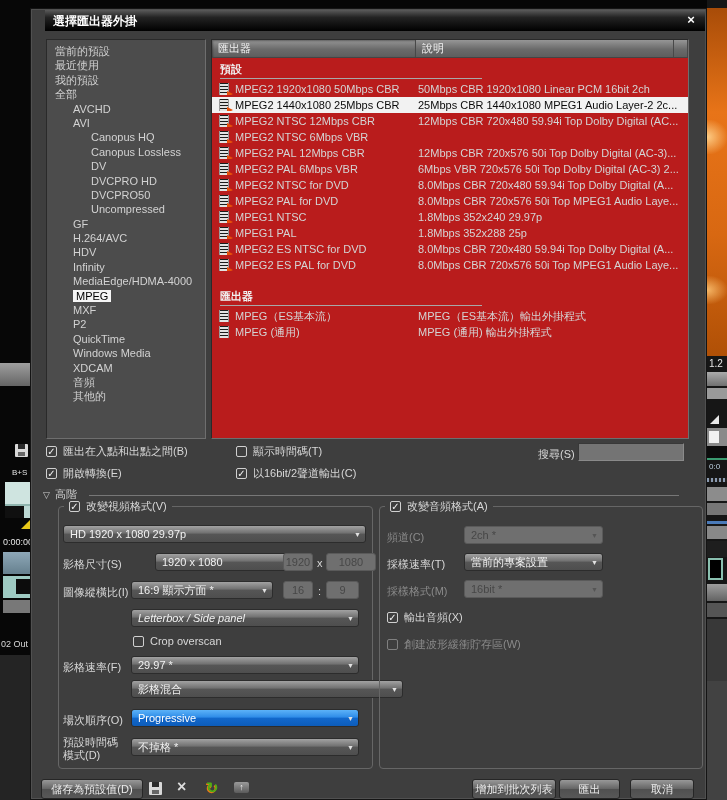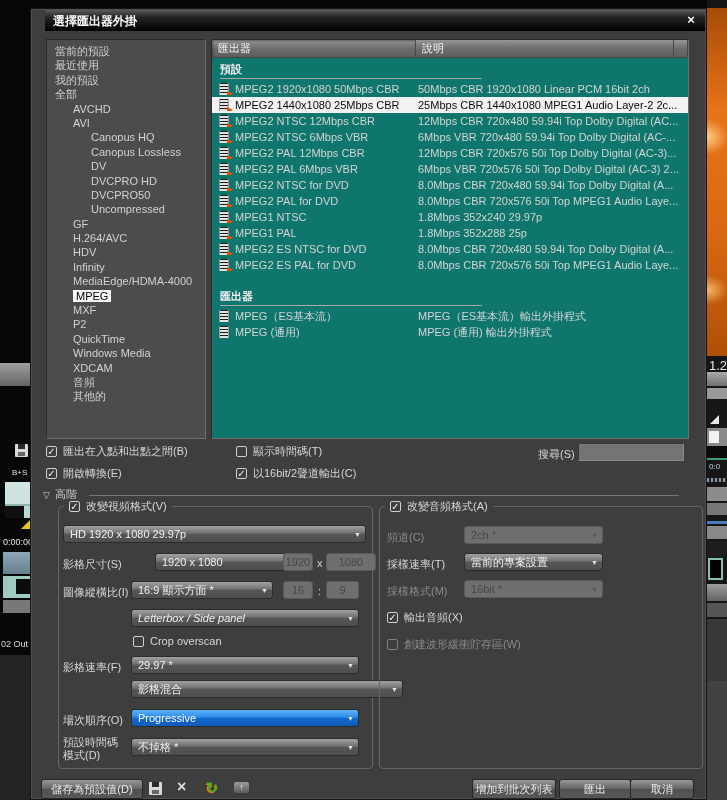--- a/index.html
+++ b/index.html
@@ -16,21 +16,21 @@
   
   .tree{position:absolute;left:15px;top:30px;width:160px;height:400px;background:#4c4c4c;
         border:1px solid;border-color:#2a2a2a #6e6e6e #6e6e6e #2a2a2a;box-sizing:border-box;
         padding-top:4px;overflow:hidden;}
   .titem{height:14.4px;line-height:14.4px;font-size:11px;color:#d2d2d2;padding-left:8px;
          white-space:nowrap;overflow:hidden;}
   .titem.l1{padding-left:26px;}
   .titem.l2{padding-left:44px;}
   .titem.sel span{background:#f5f5f5;color:#000;padding:0 3px;}
   
-  .list{position:absolute;left:180px;top:30px;width:478px;height:400px;background:#0f766e;
+  .list{position:absolute;left:180px;top:30px;width:478px;height:400px;background:#b91c1c;
         border:1px solid;border-color:#2a2a2a #6e6e6e #6e6e6e #2a2a2a;box-sizing:border-box;overflow:hidden;}
   .lheader{display:grid;grid-template-columns:204px 1fr 14px;height:17px;
            background:linear-gradient(180deg,#969696 0%,#6a6a6a 55%,#5e5e5e 100%);
            border-bottom:1px solid #454545;}
   .hc{font-size:11px;color:#f2f2f2;padding-left:6px;line-height:16px;border-right:1px solid #484848;
       overflow:hidden;white-space:nowrap;}
   .hc.first{box-shadow:inset 1px 1px 2px rgba(0,0,0,.35);}
   .ghead{font-size:11px;font-weight:bold;color:#f0f0f0;padding:4px 0 1px 8px;}
   .gline{height:1px;background:#a8a8a8;margin-left:8px;width:262px;margin-bottom:2px;}
   .lrow{display:grid;grid-template-columns:204px 1fr;height:16px;align-items:center;
@@ -112,21 +112,21 @@
     <div class="frag" style="left:3px;top:600px;width:27px;height:13px;background:#787878;"></div>
     <div class="tinytext" style="left:1px;top:639px;font-size:9px;color:#d8d8d8;">02 Out</div>
     <div class="frag" style="left:0;top:655px;width:30px;height:145px;background:#242424;"></div>
   </div>
 
   <div class="bgr">
     <div class="frag" style="left:0;top:8px;width:20px;height:348px;background:linear-gradient(180deg,#a84c08 0%,#e87418 30%,#d86812 65%,#b05006 100%);">
       <span class="frag" style="position:absolute;left:0;top:112px;width:20px;height:34px;background:radial-gradient(ellipse at left,rgba(255,210,140,.95),rgba(255,150,50,0) 75%);"></span>
       <span class="frag" style="position:absolute;left:0;top:268px;width:20px;height:28px;background:radial-gradient(ellipse at left,rgba(255,200,120,.85),rgba(255,150,50,0) 75%);"></span>
     </div>
-    <div class="tinytext" style="left:2px;top:358px;font-size:13px;">1.2</div>
+    <div class="tinytext" style="left:2px;top:358px;font-size:10px;">1.2</div>
     <div class="frag" style="left:0;top:372px;width:20px;height:14px;background:linear-gradient(180deg,#ababab,#707070);"></div>
     <div class="frag" style="left:0;top:388px;width:20px;height:11px;background:#9a9a9a;"></div>
     <div class="frag" style="left:3px;top:415px;width:0;height:0;border-right:9px solid #e8e8e8;border-top:9px solid transparent;"></div>
     <div class="frag" style="left:0;top:428px;width:20px;height:18px;background:#8a8a8a;">
       <span class="frag" style="position:absolute;left:2px;top:3px;width:10px;height:12px;background:#f2f2f2;"></span>
     </div>
     <div class="frag" style="left:0;top:446px;width:20px;height:12px;background:#0c0c0c;"></div>
     <div class="frag" style="left:0;top:458px;width:20px;height:2px;background:#3a9a70;"></div>
     <div class="tinytext" style="left:2px;top:462px;color:#bcd0e0;">0:0</div>
     <div class="frag" style="left:0;top:478px;width:20px;height:4px;background:repeating-linear-gradient(90deg,#8a9ab0 0 2px,#222 2px 4px);"></div>
@@ -213,21 +213,20 @@
           </span>
           <span class="dc">12Mbps CBR 720x480 59.94i Top Dolby Digital (AC...</span>
         </div>
       <div class="lrow">
           <span class="nc">
             <i class="film">
               <b class="rarr"></b>
             </i>
             <span>MPEG2 NTSC 6Mbps VBR</span>
           </span>
-          <span class="dc">6Mbps VBR 720x480 59.94i Top Dolby Digital (AC-...</span>
         </div>
       <div class="lrow">
           <span class="nc">
             <i class="film">
               <b class="rarr"></b>
             </i>
             <span>MPEG2 PAL 12Mbps CBR</span>
           </span>
           <span class="dc">12Mbps CBR 720x576 50i Top Dolby Digital (AC-3)...</span>
         </div>
@@ -437,17 +436,17 @@
       <span>創建波形緩衝貯存區(W)</span>
     </div>
 
     <div class="btn" style="left:10px;top:770px;width:102px;">儲存為預設值(D)</div>
     <div class="floppy" style="left:118px;top:773px;"></div>
     <div class="ficon" style="left:146px;top:769px;font-size:16px;font-weight:bold;">×</div>
     <div class="ficon refresh" style="left:175px;top:770px;">↻</div>
     <div class="ficon expicon" style="left:203px;top:773px;">↑</div>
 
     <div class="btn" style="left:441px;top:770px;width:84px;">增加到批次列表</div>
-    <div class="btn" style="left:528px;top:770px;width:72px;">匯出</div>
+    <div class="btn" style="left:528px;top:770px;width:61px;">匯出</div>
     <div class="btn" style="left:599px;top:770px;width:64px;">取消</div>
 
   </div>
 </div>
 
 </body></html>

